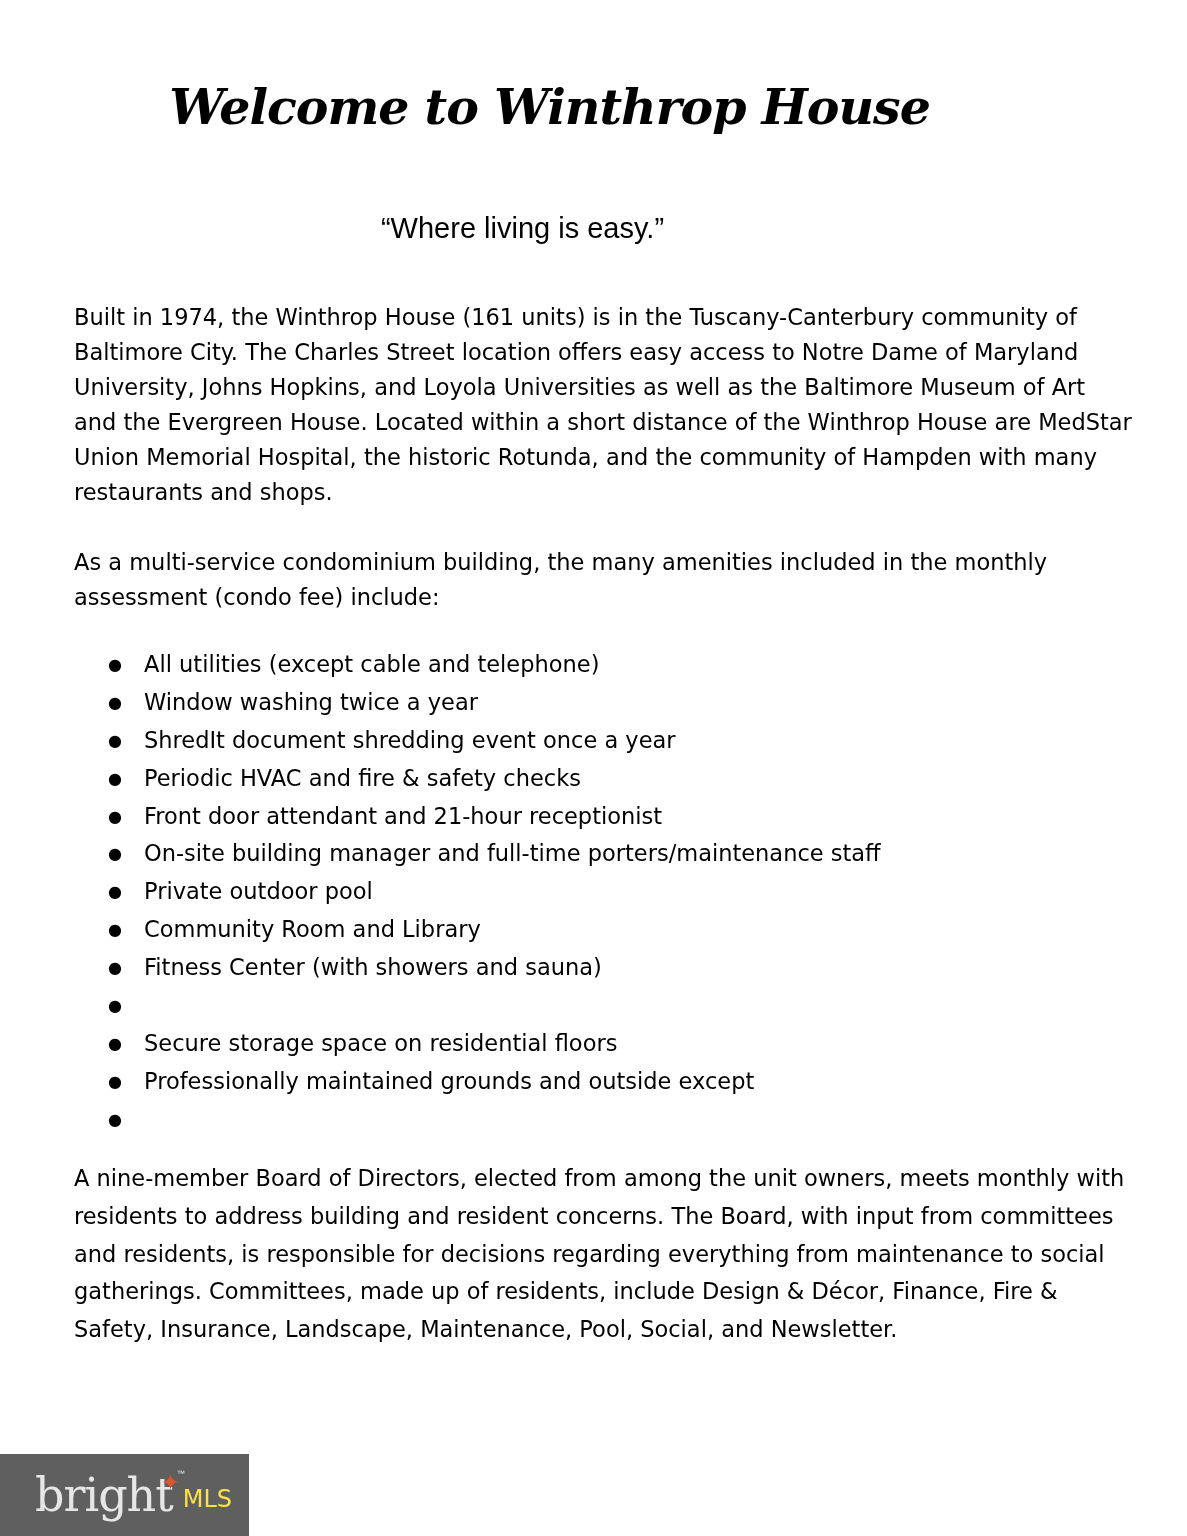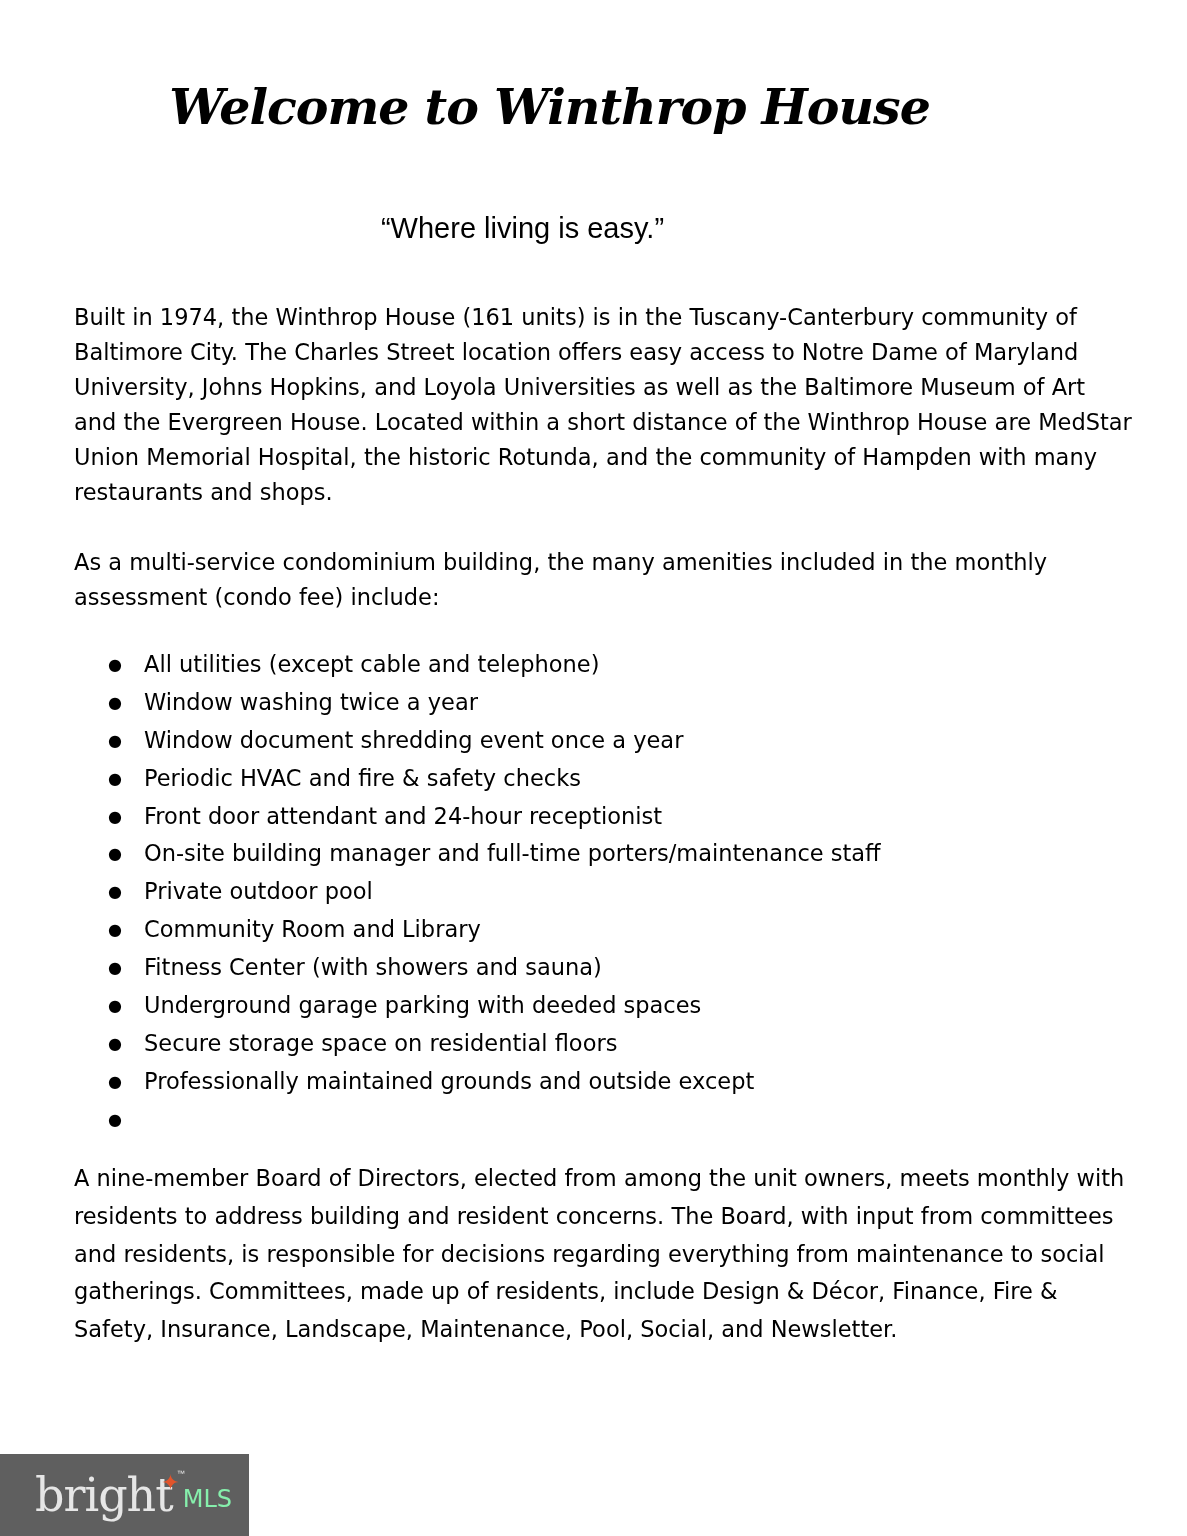--- a/index.html
+++ b/index.html
@@ -24,21 +24,21 @@
   .amen li { height: 37.9px; line-height: 37.9px; display: flex; align-items: center; white-space: nowrap; }
   .amen .bullet { width: 36px; font-size: 16px; padding-left: 4px; }
   .p3 { top: 1156px; line-height: 37.8px; }
   .logo {
     position: absolute; left: 0; top: 1454px; width: 249px; height: 82px; background: #5f5f5f;
     display: flex; align-items: center; padding-left: 18px; box-sizing: border-box; justify-content: center;
   }
   .logo-word { font-family: "DejaVu Serif", serif; font-size: 46px; color: #e6e6e6; letter-spacing: -1px; position: relative; }
   .logo-star { position: absolute; right: -6px; top: 2px; color: #e2542b; font-size: 22px; }
   .logo-tm { font-family: "Liberation Sans", sans-serif; font-size: 8px; color: #e6e6e6; position: relative; top: -22px; left: 4px; }
-  .logo-mls { font-family: "DejaVu Sans", sans-serif; font-size: 24px; color: #86efac; margin-left: 2px; margin-top: 8px; }
+  .logo-mls { font-family: "DejaVu Sans", sans-serif; font-size: 24px; color: #fde047; margin-left: 2px; margin-top: 8px; }
 </style>
 </head>
 <body>
 
 <h1 class="title">Welcome to Winthrop House</h1>
 <p class="tagline">“Where living is easy.”</p>
 
 <p class="body-text p1">Built in 1974, the Winthrop House (161 units) is in the Tuscany-Canterbury community of Baltimore City. The Charles Street location offers easy access to Notre Dame of Maryland University, Johns Hopkins, and Loyola Universities as well as the Baltimore Museum of Art and the Evergreen House. Located within a short distance of the Winthrop House are MedStar Union Memorial Hospital, the historic Rotunda, and the community of Hampden with many restaurants and shops.</p>
 <p class="body-text p2">As a multi-service condominium building, the many amenities included in the monthly assessment (condo fee) include:</p>
 
@@ -46,49 +46,48 @@
   <li>
       <span class="bullet">●</span>
       <span>All utilities (except cable and telephone)</span>
     </li>
   <li>
       <span class="bullet">●</span>
       <span>Window washing twice a year</span>
     </li>
   <li>
       <span class="bullet">●</span>
-      <span>Window document shredding event once a year</span>
+      <span>ShredIt document shredding event once a year</span>
     </li>
   <li>
       <span class="bullet">●</span>
       <span>Periodic HVAC and fire &amp; safety checks</span>
     </li>
   <li>
       <span class="bullet">●</span>
-      <span>Front door attendant and 24-hour receptionist</span>
+      <span>Front door attendant and 21-hour receptionist</span>
     </li>
   <li>
       <span class="bullet">●</span>
       <span>On-site building manager and full-time porters/maintenance staff</span>
     </li>
   <li>
       <span class="bullet">●</span>
       <span>Private outdoor pool</span>
     </li>
   <li>
       <span class="bullet">●</span>
       <span>Community Room and Library</span>
     </li>
   <li>
       <span class="bullet">●</span>
       <span>Fitness Center (with showers and sauna)</span>
     </li>
   <li>
       <span class="bullet">●</span>
-      <span>Underground garage parking with deeded spaces</span>
     </li>
   <li>
       <span class="bullet">●</span>
       <span>Secure storage space on residential floors</span>
     </li>
   <li>
       <span class="bullet">●</span>
       <span>Professionally maintained grounds and outside except</span>
     </li>
   <li>

